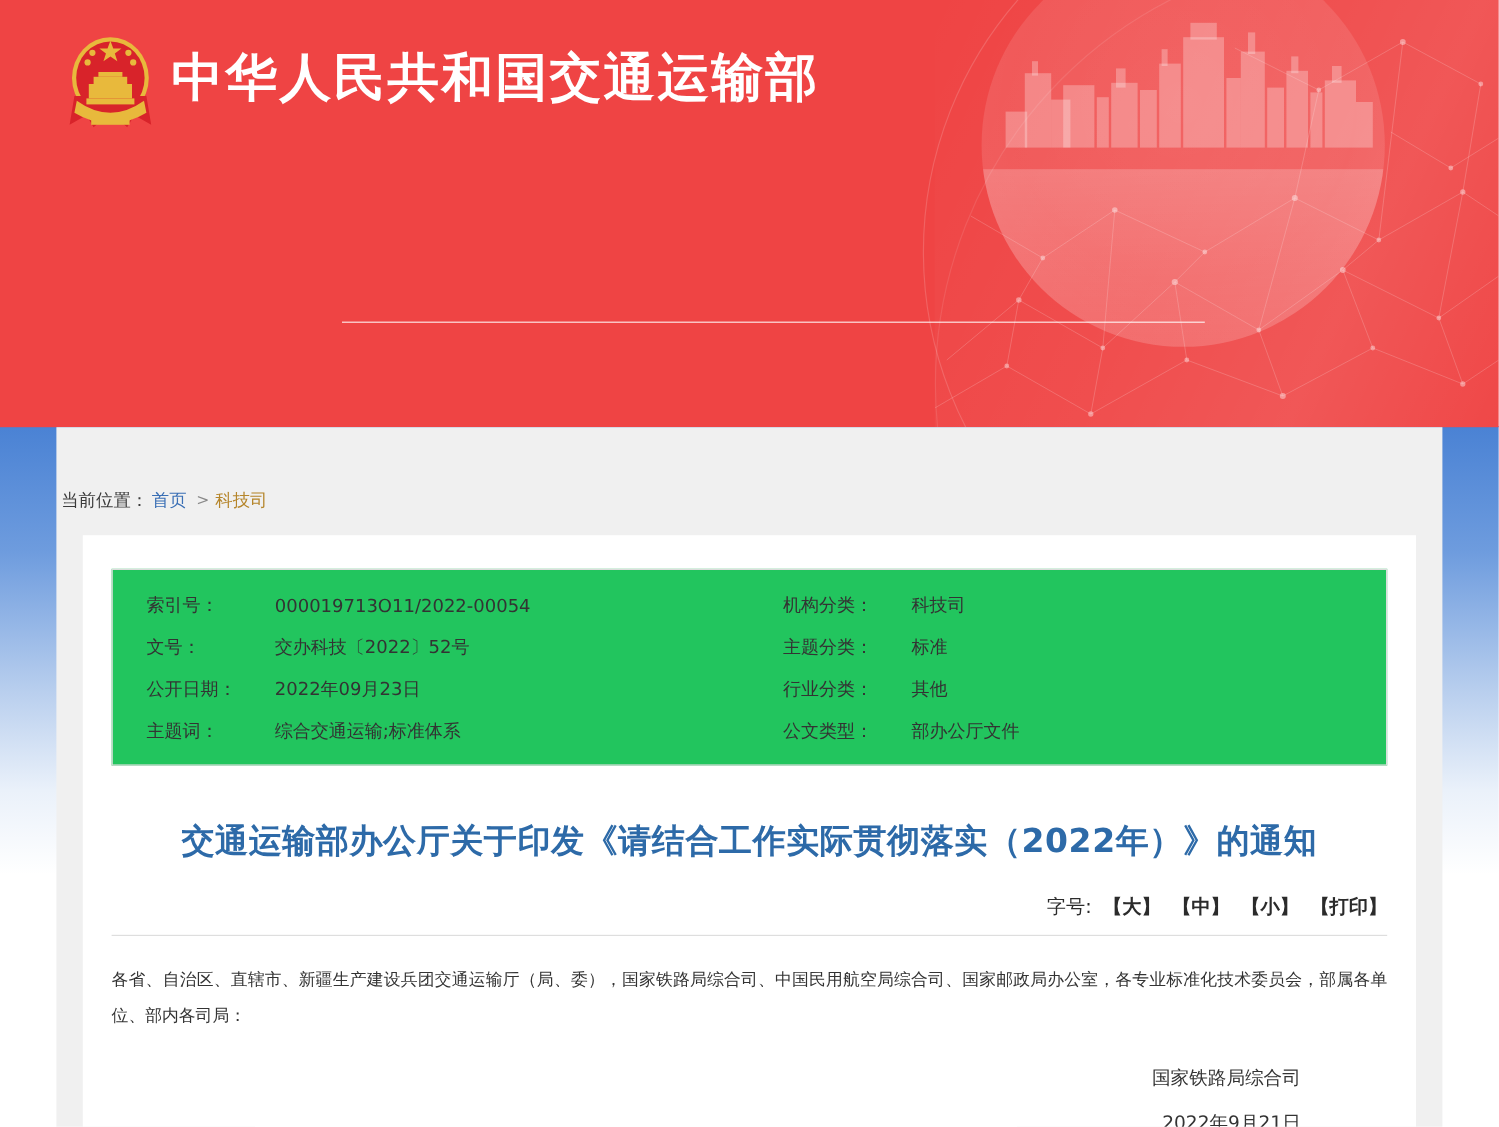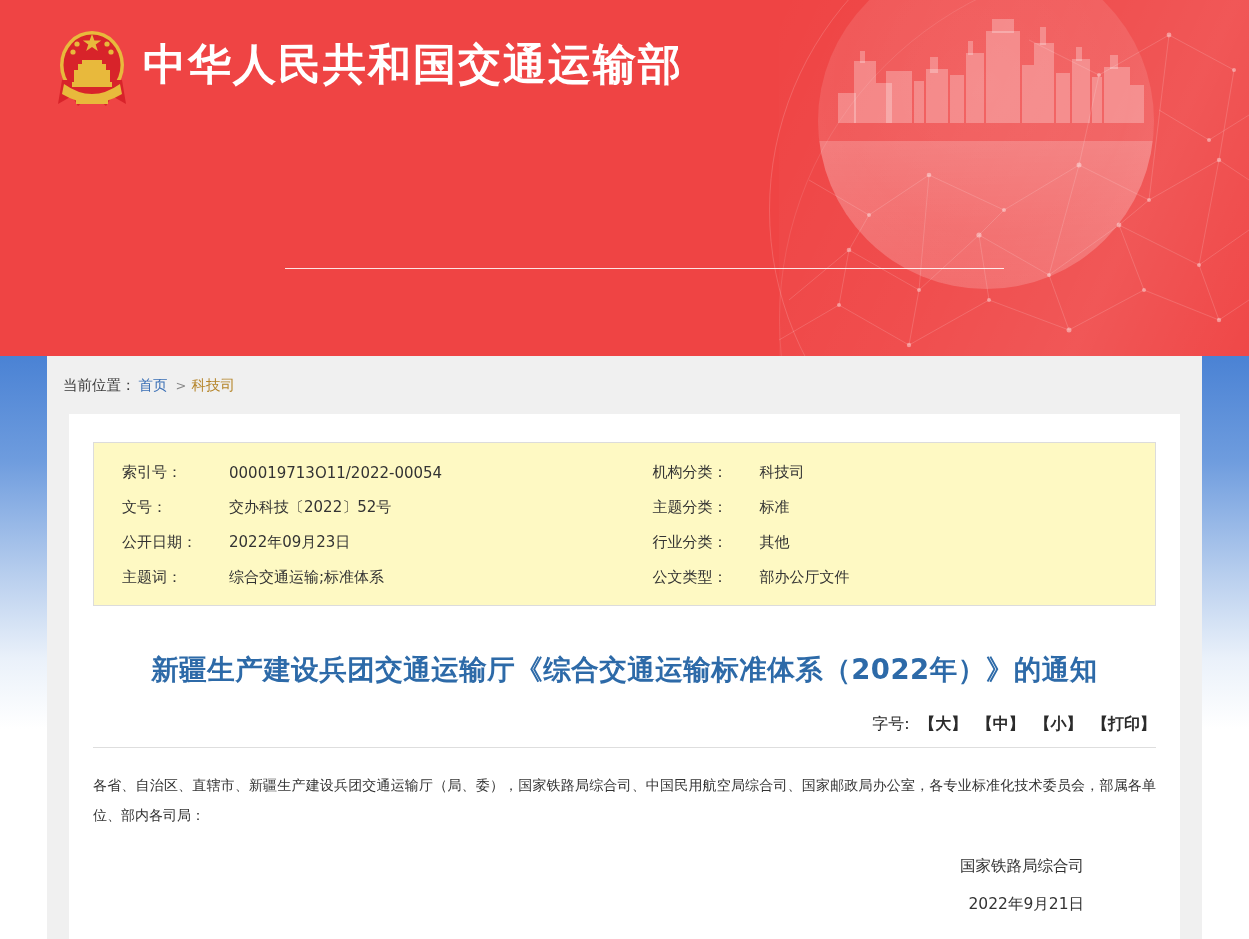--- a/index.html
+++ b/index.html
@@ -77,41 +77,42 @@
 
   
   .content-col {
     position:absolute; left:47px; top:356px; width:1155px; min-height:583px;
     background:#f0f0f0;
     z-index:2;
   }
   .breadcrumb {
     height:58px;
     display:flex; align-items:center;
-    padding-left:16px;
+    padding-left:4px;
     font-size:14.5px; color:#444;
     font-family:"DejaVu Sans","Liberation Sans",sans-serif;
+    margin-top:32px;
   }
   .breadcrumb .crumb-label { color:#3a3a3a; }
   .breadcrumb .crumb-link { color:#3a6fb5; margin:0 3px; cursor:pointer; }
   .breadcrumb .crumb-sep { color:#888; margin:0 5px; font-size:13px; }
   .breadcrumb .crumb-current { color:#b5852a; }
 
   .white-card {
     background:#ffffff;
     margin:0 22px 0 22px;
     padding:28px 0 0 0;
     min-height:525px;
   }
 
   
   .meta-box {
     margin: 0 24px;
     border:1px solid #dcdcdc;
-    background:#fef9c3;
+    background:#22c55e;
     padding:12px 0 10px 0;
     display:flex;
   }
   .meta-col { width:50%; }
   .meta-row {
     display:flex; align-items:center;
     height:35px;
     font-size:15px; color:#333;
     font-family:"DejaVu Sans","Liberation Sans",sans-serif;
   }
@@ -311,21 +312,21 @@
           <span class="meta-key">行业分类：</span>
           <span class="meta-val">其他</span>
         </div>
         <div class="meta-row">
           <span class="meta-key">公文类型：</span>
           <span class="meta-val">部办公厅文件</span>
         </div>
       </div>
     </div>
 
-    <div class="doc-title">新疆生产建设兵团交通运输厅《综合交通运输标准体系（2022年）》的通知</div>
+    <div class="doc-title">交通运输部办公厅关于印发《请结合工作实际贯彻落实（2022年）》的通知</div>
 
     <div class="fs-bar">
       <span class="fs-label">字号:</span>
       <span class="fs-item">【大】</span>
       <span class="fs-item">【中】</span>
       <span class="fs-item">【小】</span>
       <span class="fs-item">【打印】</span>
     </div>
     <div class="fs-divider"></div>
 

